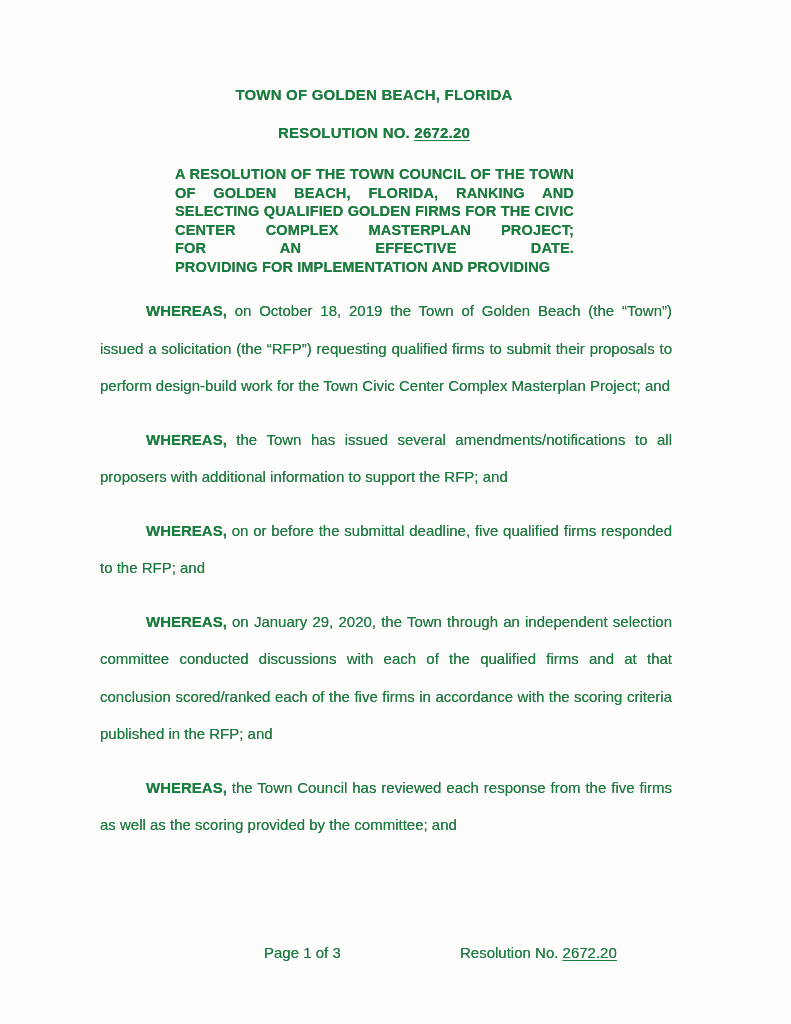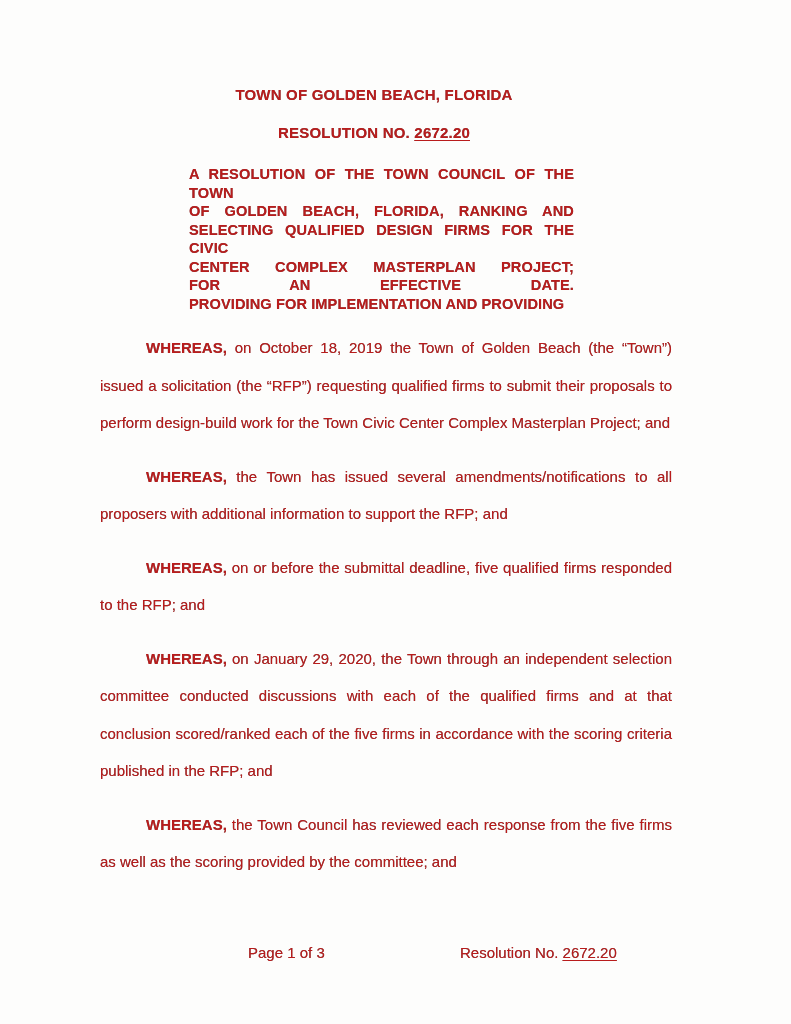--- a/index.html
+++ b/index.html
@@ -6,21 +6,21 @@
     margin: 0;
     padding: 0;
     background: #e8e8e8;
   }
   .page {
     position: relative;
     width: 791px;
     height: 1024px;
     background: #fdfdfc;
     font-family: "Liberation Sans", sans-serif;
-    color: #b91c1c;
+    color: #15803d;
     overflow: hidden;
     box-sizing: border-box;
     text-shadow: 0 0 0.3px rgba(0,0,0,0.55);
   }
   .header-block {
     width: 748px;          
     text-align: center;
   }
   .org-title {
     padding-top: 86px;
@@ -45,21 +45,20 @@
     margin: 23px 0 0 175px;
     width: 399px;
     font-size: 14.6px;
     font-weight: bold;
     line-height: 18.5px;
     letter-spacing: 0.1px;
   }
   .title-line {
     text-align: justify;
     text-align-last: justify;
-    margin-left: 14px;
   }
   .title-line:last-child {
     text-align-last: left;
   }
   .body-text {
     margin: 2px 0 0 84px;
     width: 604px;
     font-size: 15px;
     line-height: 37.5px;
     text-align: justify;
@@ -74,21 +73,21 @@
   .footer {
     position: absolute;
     top: 944px;
     left: 0;
     width: 791px;
     font-size: 15px;
     line-height: 18px;
   }
   .page-number {
     position: absolute;
-    left: 248px;
+    left: 264px;
     top: 0;
   }
   .footer-resolution {
     position: absolute;
     left: 460px;
     top: 0;
   }
 </style>
 </head>
 <body>
@@ -98,21 +97,21 @@
   <div class="header-block">
     <div class="org-title">TOWN OF GOLDEN BEACH, FLORIDA</div>
     <div class="resolution-heading">
       <span>RESOLUTION NO. </span><span class="u">2672.20</span>
     </div>
   </div>
 
   <div class="doc-title">
       <div class="title-line">A RESOLUTION OF THE TOWN COUNCIL OF THE TOWN</div>
       <div class="title-line">OF GOLDEN BEACH, FLORIDA, RANKING AND</div>
-      <div class="title-line">SELECTING QUALIFIED DESIGN FIRMS FOR THE CIVIC</div>
+      <div class="title-line">SELECTING QUALIFIED GOLDEN FIRMS FOR THE CIVIC</div>
       <div class="title-line">CENTER COMPLEX MASTERPLAN PROJECT;</div>
       <div class="title-line">FOR AN EFFECTIVE DATE.</div>
       <div class="title-line">PROVIDING FOR IMPLEMENTATION AND PROVIDING</div>
     </div>
 
   <div class="body-text">
       <p class="para"><b>WHEREAS,</b><span> on October 18, 2019 the Town of Golden Beach (the “Town”) issued a solicitation (the “RFP”) requesting qualified firms to submit their proposals to perform design-build work for the Town Civic Center Complex Masterplan Project; and</span></p>
       <p class="para"><b>WHEREAS,</b><span> the Town has issued several amendments/notifications to all proposers with additional information to support the RFP; and</span></p>
       <p class="para"><b>WHEREAS,</b><span> on or before the submittal deadline, five qualified firms responded to the RFP; and</span></p>
       <p class="para"><b>WHEREAS,</b><span> on January 29, 2020, the Town through an independent selection committee conducted discussions with each of the qualified firms and at that conclusion scored/ranked each of the five firms in accordance with the scoring criteria published in the RFP; and</span></p>

